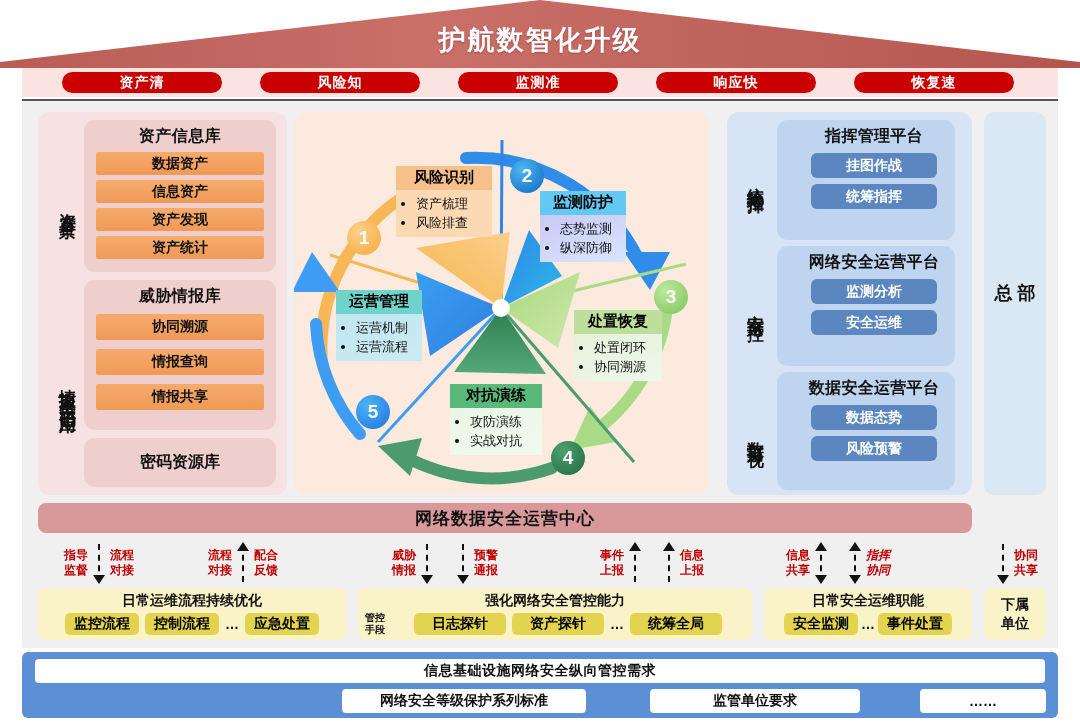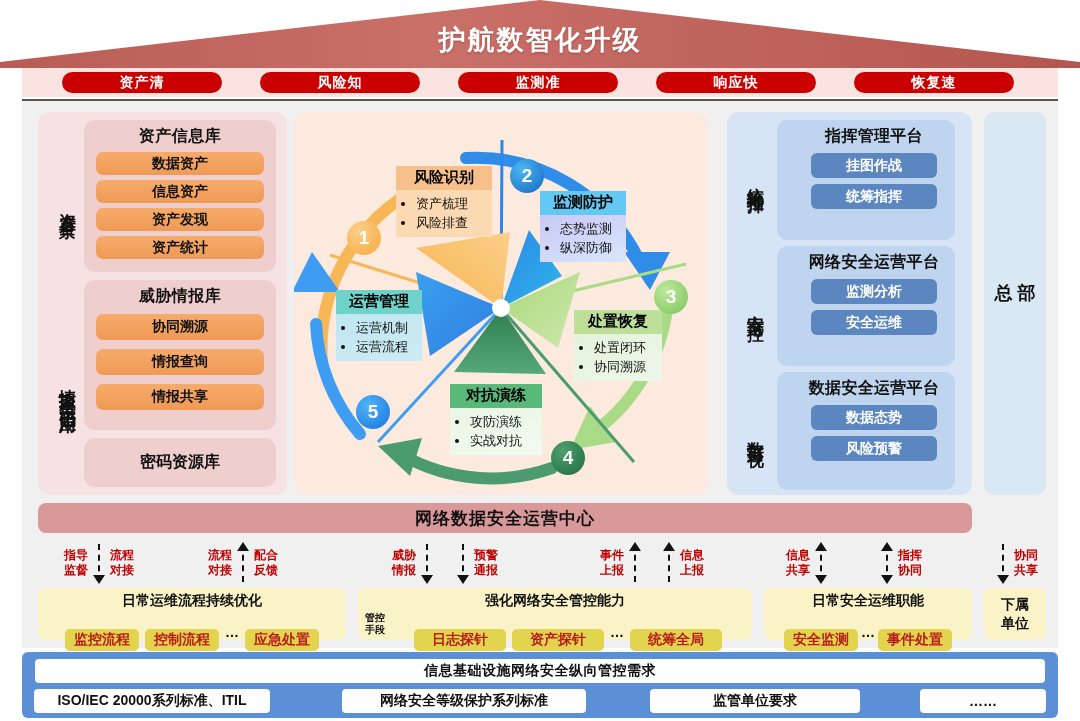--- a/index.html
+++ b/index.html
@@ -44,21 +44,21 @@
     writing-mode:vertical-rl;letter-spacing:3px;
   }
   .sub-card{
     position:absolute;background:#efcfcd;border-radius:11px;
   }
   .sub-card-title{
     text-align:center;font-size:16px;font-weight:bold;color:#111;
     padding-top:6px;letter-spacing:.5px;
   }
   .chip-orange{
-    margin:5px auto 0;width:88%;height:23px;border-radius:7px;
+    margin:5px auto 0;width:88%;height:23px;border-radius:2px;
     background:linear-gradient(180deg,#f6ab6b,#ef9a55);
     display:flex;align-items:center;justify-content:center;
     font-size:14px;font-weight:bold;color:#111;
   }
   .chip-orange.tall{height:26px;}
 
   
   .center-panel{
     position:absolute;left:294px;top:112px;width:414px;height:383px;
     background:#fceade;border-radius:12px;overflow:hidden;
@@ -136,21 +136,21 @@
   .ybox{
     position:absolute;top:588px;height:52px;background:#faf3c8;border-radius:8px;
   }
   .ybox .yt{
     text-align:center;font-size:14px;font-weight:bold;color:#111;padding-top:4px;
   }
   .yrow{display:flex;align-items:center;justify-content:center;gap:6px;margin-top:3px;padding:0 6px;}
   .ychip{
     height:22px;border-radius:5px;background:#e3d44f;
     display:flex;align-items:center;justify-content:center;
-    font-size:14px;font-weight:bold;color:#b91c1c;padding:0 9px;white-space:nowrap;margin-top:16px;
+    font-size:14px;font-weight:bold;color:#000000;padding:0 9px;white-space:nowrap;
   }
   .ydots{font-size:14px;font-weight:bold;color:#111;}
   .side-tag{
     position:absolute;left:4px;top:24px;width:26px;
     font-size:10px;font-weight:bold;color:#111;line-height:1.15;text-align:center;
   }
   .ybox-sub{
     position:absolute;left:984px;top:588px;width:62px;height:52px;
     background:#faf3c8;border-radius:8px;
     display:flex;align-items:center;justify-content:center;
@@ -412,21 +412,21 @@
   </div>
   <div class="arrgrp" style="left:786px;">
     <span class="arr-txt" style="white-space: pre-line;">信息
 共享</span>
     <span class="arr-icon">
         <i class="stem"></i>
         <i class="hd-up"></i>
         <i class="hd-dn"></i>
       </span>
   </div>
-  <div class="arrgrp" style="left:876px;">
+  <div class="arrgrp" style="left:844px;font-style:italic;">
     <span class="arr-icon">
         <i class="stem"></i>
         <i class="hd-up"></i>
         <i class="hd-dn"></i>
       </span>
     <span class="arr-txt" style="white-space: pre-line;">指挥
 协同</span>
   </div>
   <div class="arrgrp" style="left:992px;">
     <span class="arr-icon">
@@ -466,19 +466,18 @@
       <div class="ydots">…</div>
       <div class="ychip">事件处置</div>
     </div>
   </div>
 
   <div class="ybox-sub" style="white-space:pre-line;">下属
 单位</div>
 
   <div class="foundation">
     <div class="found-top">信息基础设施网络安全纵向管控需求</div>
-    <div class="found-chip" style="left:12px;width:236px;">ISO/IEC 20000系列标准、ITIL</div>
     <div class="found-chip" style="left:320px;width:244px;">网络安全等级保护系列标准</div>
     <div class="found-chip" style="left:628px;width:210px;">监管单位要求</div>
     <div class="found-chip" style="left:898px;width:126px;">……</div>
   </div>
 
 </div>
 
 </body></html>

